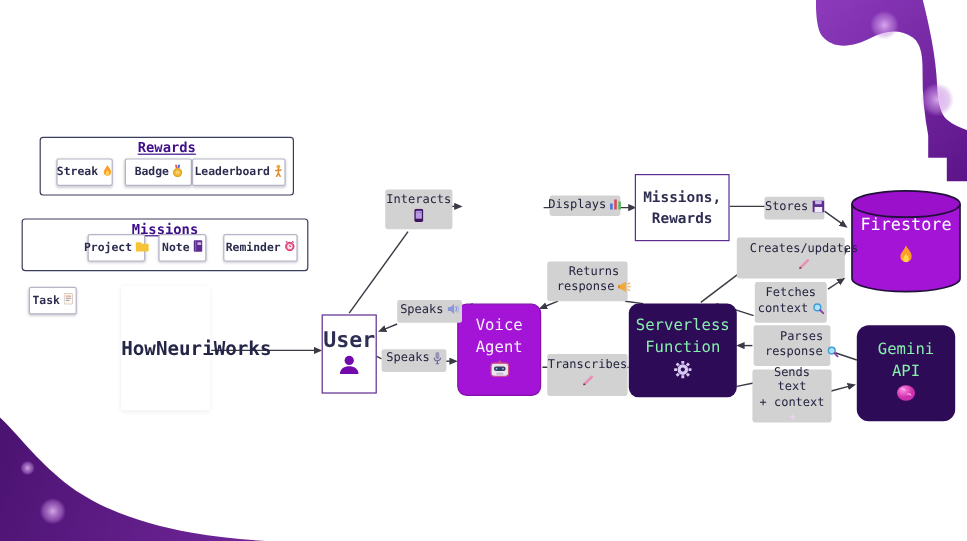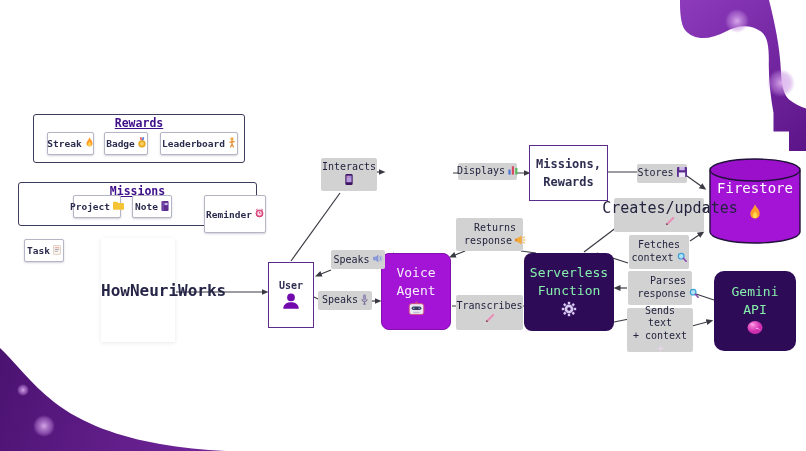--- a/index.html
+++ b/index.html
@@ -17,30 +17,30 @@
   .title-card{position:absolute;left:101px;top:238px;width:74px;height:104px;background:#fff;
               box-shadow:0 1px 4px rgba(40,40,90,.10);display:flex;flex-direction:row;
               justify-content:space-around;align-items:center;z-index:2;}
   .title-card span{font-size:16px;font-weight:bold;color:#252547;}
   
   .node{position:absolute;display:flex;flex-direction:column;align-items:center;justify-content:center;
         gap:4px;text-align:center;z-index:2;box-sizing:border-box;}
   .node-white{background:#fff;border:1.4px solid #5b2b8e;color:#2e2e52;font-weight:bold;}
   .node-purple{background:#a414d6;border:1px solid #8210ab;color:#f7effc;}
   .node-dark{background:#2e0b57;color:#86efac;}
-  .nt13{font-size:13px;} .nt14{font-size:10px;} .nt12{font-size:12px;}
+  .nt13{font-size:13px;} .nt14{font-size:18px;} .nt12{font-size:12px;}
   
   .elabel{position:absolute;background:#d2d2d2;border-radius:2px;color:#23233f;font-size:10px;
           line-height:12px;display:flex;flex-direction:column;align-items:center;justify-content:center;
           gap:1px;padding:2px 3px;text-align:center;z-index:2;box-sizing:border-box;}
   .row{display:flex;align-items:flex-start;gap:3px;}
   .cyl-wrap{position:absolute;left:708px;top:158px;width:94px;height:87px;z-index:2;}
   .cyl-text{position:absolute;left:0;top:22px;width:94px;text-align:center;color:#fff;font-size:14px;z-index:3;}
   .cyl-icon{position:absolute;left:0;top:46px;width:94px;text-align:center;z-index:3;}
-  .small9{font-size:15px;line-height:11.5px;padding-left:25px;}
+  .small9{font-size:10px;line-height:11.5px;padding-left:25px;}
 </style>
 </head>
 <body>
 
 <div class="stage">
 
   <svg class="bglayer" width="806" height="451" viewBox="0 0 806 451">
     <defs>
       <linearGradient id="gTR" gradientUnits="userSpaceOnUse" x1="680" y1="0" x2="806" y2="150">
         <stop offset="0" stop-color="#8d3bbc"></stop>
@@ -98,21 +98,21 @@
   <div class="panel" style="left:33px;top:114px;width:212px;height:49px;">
     <div class="panel-title">Rewards</div>
   </div>
   <div class="pitem" style="left:47px;top:132px;width:47px;height:23px;">
     <span>Streak</span>
     <span><svg width="9" height="11" viewBox="0 0 12 14">
           <path d="M6 0 C7 3 10 4 10 8 A4 4.2 0 1 1 2 8 C2 5.5 4.5 4 6 0Z" fill="#ff9d2b"></path>
           <path d="M6 6 C6.8 7.5 8 8 8 9.8 A2 2.2 0 1 1 4 9.8 C4 8.4 5.3 7.6 6 6Z" fill="#ffd84d"></path>
         </svg></span>
   </div>
-  <div class="pitem" style="left:104px;top:132px;width:44px;height:23px;">
+  <div class="pitem" style="left:104px;top:132px;width:56px;height:23px;">
     <span>Badge</span>
     <span><svg width="8" height="11" viewBox="0 0 9 12">
           <path d="M2,0 H4 L4.5,3.5 L2.8,3.5Z" fill="#e05a5a"></path>
           <path d="M7,0 H5 L4.5,3.5 L6.2,3.5Z" fill="#4a72d8"></path>
           <circle cx="4.5" cy="7.5" r="3.8" fill="#f2b32a" stroke="#d89a18" stroke-width="0.8"></circle>
           <circle cx="4.5" cy="7.5" r="2" fill="#f8d268"></circle>
         </svg></span>
   </div>
   <div class="pitem" style="left:160px;top:132px;width:78px;height:23px;">
     <span>Leaderboard</span>
@@ -141,21 +141,21 @@
         </svg></span>
   </div>
   <div class="pitem" style="left:132px;top:195px;width:40px;height:23px;">
     <span>Note</span>
     <span><svg width="8" height="10" viewBox="0 0 9 11">
           <rect x="0.5" y="0" width="8" height="11" rx="1" fill="#5b2d8e"></rect>
           <line x1="2.3" y1="0" x2="2.3" y2="11" stroke="#8a5fc0" stroke-width="1"></line>
           <rect x="4" y="2" width="3.5" height="2.5" fill="#c9b8e8"></rect>
         </svg></span>
   </div>
-  <div class="pitem" style="left:204px;top:195px;width:62px;height:38px;">
+  <div class="pitem" style="left:186px;top:195px;width:62px;height:23px;">
     <span>Reminder</span>
     <span><svg width="9" height="10" viewBox="0 0 11 11">
           <line x1="1.5" y1="1.8" x2="3" y2="0.8" stroke="#c2185b" stroke-width="1.2"></line>
           <line x1="9.5" y1="1.8" x2="8" y2="0.8" stroke="#c2185b" stroke-width="1.2"></line>
           <circle cx="5.5" cy="6" r="4.3" fill="#f06292" stroke="#c2185b" stroke-width="0.8"></circle>
           <circle cx="5.5" cy="6" r="2.6" fill="#fce4ec"></circle>
           <line x1="5.5" y1="6" x2="5.5" y2="4.3" stroke="#c2185b" stroke-width="0.8"></line>
           <line x1="5.5" y1="6" x2="6.8" y2="6" stroke="#c2185b" stroke-width="0.8"></line>
         </svg></span>
   </div>

